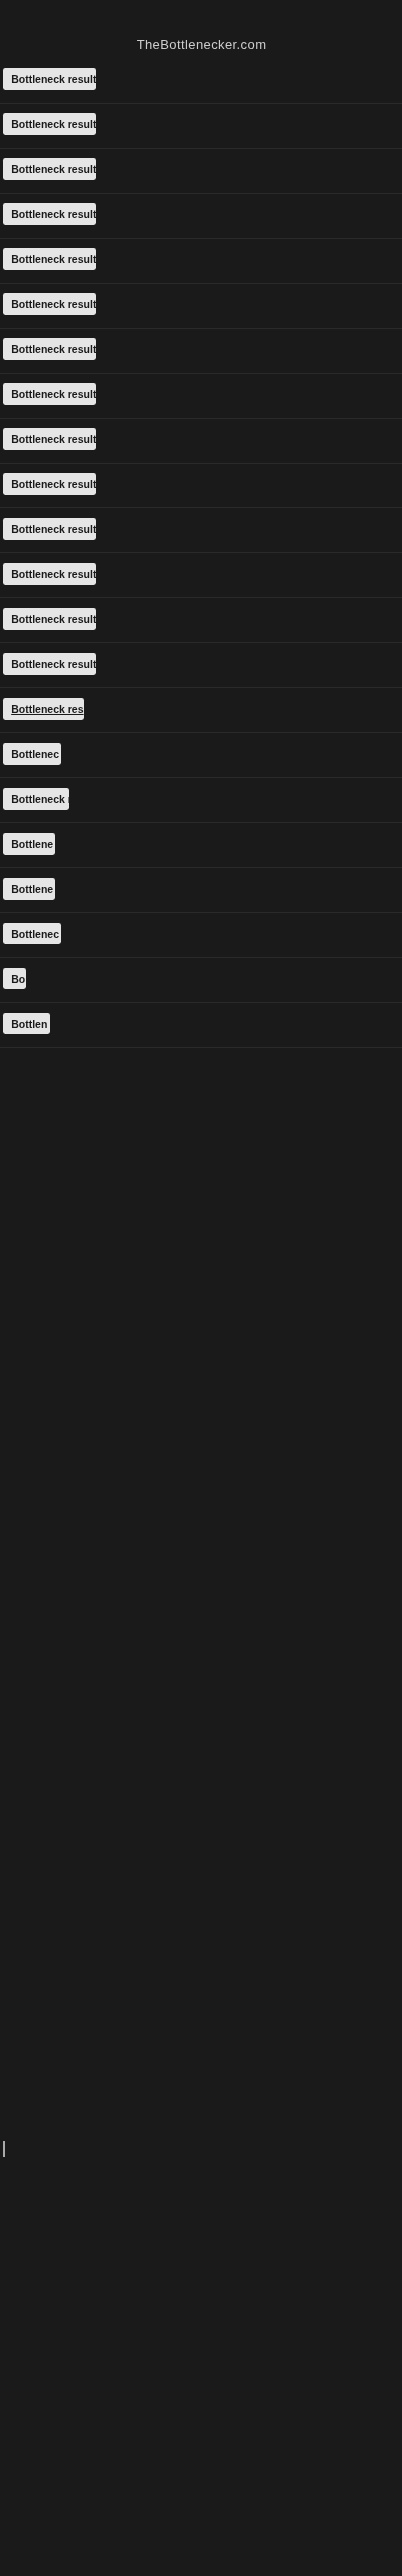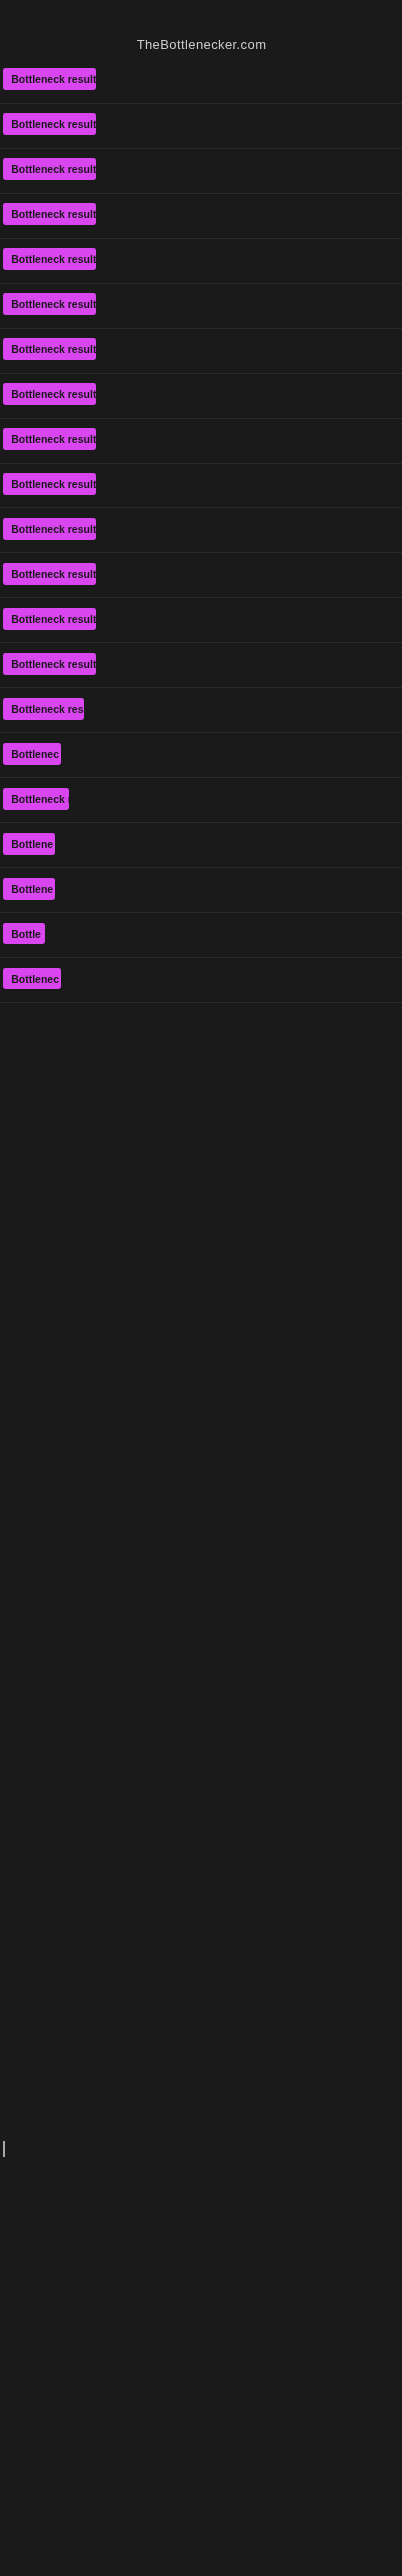--- a/index.html
+++ b/index.html
@@ -19,21 +19,21 @@
     .site-title {
       text-align: center;
       color: #cccccc;
       font-size: 13px;
       padding: 6.4px 0;
       letter-spacing: 0.4px;
       margin-top: 31px;
     }
 
     .bottleneck-badge {
-      background-color: #d946ef;
+      background-color: #e5e5e5;
       color: #1a1a1a;
       font-size: 10.5px;
       font-weight: bold;
       padding: 4.8px 8px;
       border-radius: 2.4px;
       white-space: nowrap;
       display: inline-block;
     }
 
     .item-row {
@@ -63,23 +63,24 @@
     <div class="item-row"><span class="bottleneck-badge" style="max-width: 93px; overflow: hidden;">Bottleneck result</span></div>
     <div class="item-row"><span class="bottleneck-badge" style="max-width: 93px; overflow: hidden;">Bottleneck result</span></div>
     <div class="item-row"><span class="bottleneck-badge" style="max-width: 93px; overflow: hidden;">Bottleneck result</span></div>
     <div class="item-row"><span class="bottleneck-badge" style="max-width: 93px; overflow: hidden;">Bottleneck result</span></div>
     <div class="item-row"><span class="bottleneck-badge" style="max-width: 93px; overflow: hidden;">Bottleneck result</span></div>
     <div class="item-row"><span class="bottleneck-badge" style="max-width: 93px; overflow: hidden;">Bottleneck result</span></div>
     <div class="item-row"><span class="bottleneck-badge" style="max-width: 93px; overflow: hidden;">Bottleneck result</span></div>
     <div class="item-row"><span class="bottleneck-badge" style="max-width: 93px; overflow: hidden;">Bottleneck result</span></div>
     <div class="item-row"><span class="bottleneck-badge" style="max-width: 93px; overflow: hidden;">Bottleneck result</span></div>
     <div class="item-row"><span class="bottleneck-badge" style="max-width: 93px; overflow: hidden;">Bottleneck result</span></div>
-    <div class="item-row"><span class="bottleneck-badge" style="max-width: 81px; overflow: hidden;">Bottleneck res</span></div>
+    <div class="item-row"><span class="bottleneck-badge" style="max-width: 81px; overflow: hidden; text-decoration: underline;">Bottleneck res</span></div>
     <div class="item-row"><span class="bottleneck-badge" style="max-width: 58px; overflow: hidden;">Bottlenec</span></div>
     <div class="item-row"><span class="bottleneck-badge" style="max-width: 66px; overflow: hidden;">Bottleneck r</span></div>
     <div class="item-row"><span class="bottleneck-badge" style="max-width: 52px; overflow: hidden;">Bottlene</span></div>
     <div class="item-row"><span class="bottleneck-badge" style="max-width: 52px; overflow: hidden;">Bottlene</span></div>
-    <div class="item-row"><span class="bottleneck-badge" style="max-width: 42px; overflow: hidden;">Bottle</span></div>
     <div class="item-row"><span class="bottleneck-badge" style="max-width: 58px; overflow: hidden;">Bottlenec</span></div>
+    <div class="item-row"><span class="bottleneck-badge" style="max-width: 22.5px; overflow: hidden;">Bo</span></div>
+    <div class="item-row"><span class="bottleneck-badge" style="max-width: 47px; overflow: hidden;">Bottlen</span></div>
   </div>
 
 <div class="cursor-line"></div>
 
 
 </body></html>

